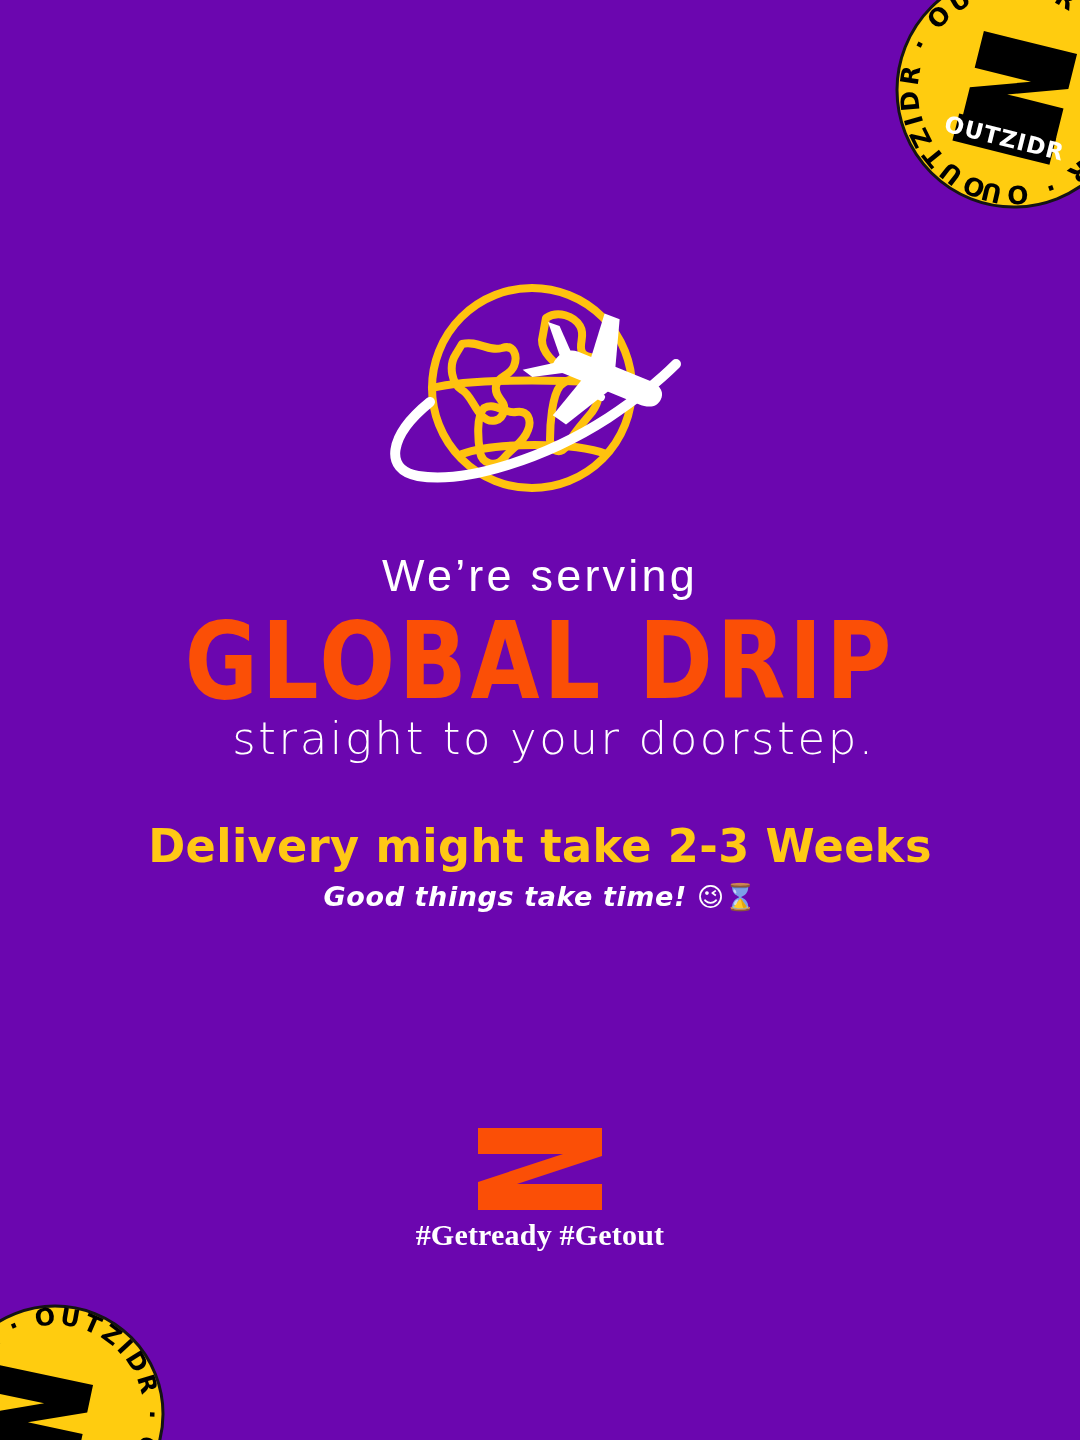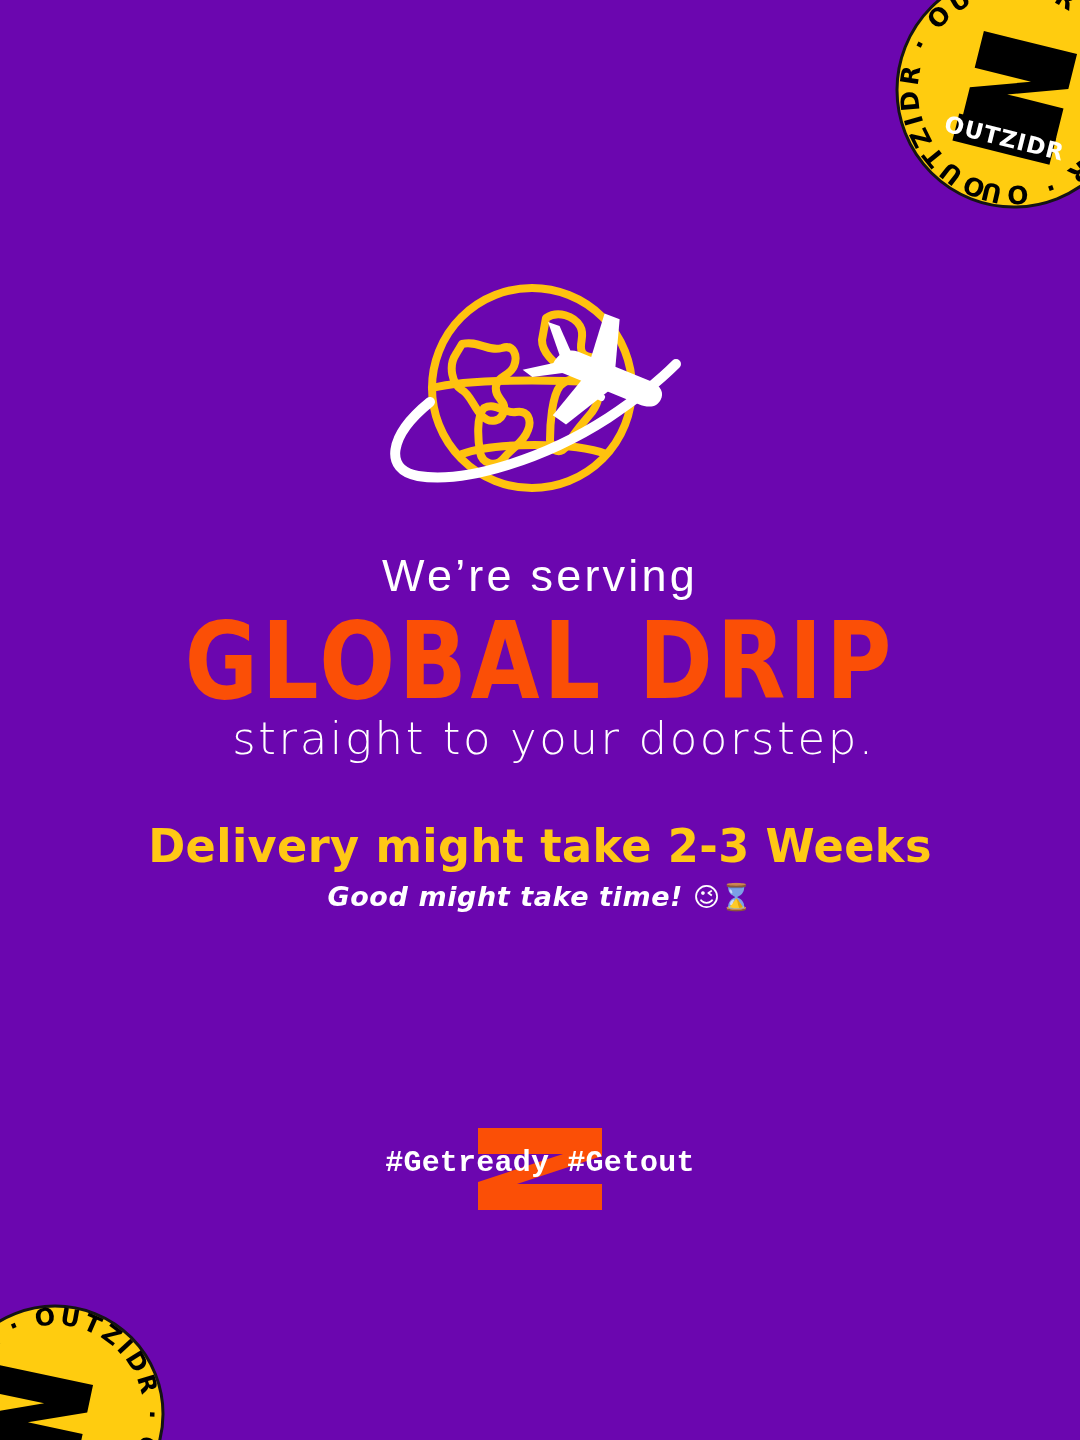--- a/index.html
+++ b/index.html
@@ -104,22 +104,22 @@
   
   #footer-logo {
     position:absolute;
     left:50%;
     top:1126px;
     transform:translateX(-50%);
     width:130px; height:86px;
   }
 
   #line-hashtags {
-    top:1146px;
-    font-family:Liberation Mono, monospace;
+    top:1218px;
+    font-family:Liberation Serif, serif;
     font-weight:700;
     font-size:30px;
     letter-spacing:0.2px;
     color:#FFFFFF;
   }
 </style>
 </head>
 <body>
 
 <div class="poster">
@@ -194,21 +194,21 @@
 
   <div class="text-block" id="line-serving">We’re serving</div>
 
   <div class="text-block" id="line-global-drip">GLOBAL DRIP</div>
 
   <div class="text-block" id="line-doorstep">straight to your doorstep.</div>
 
   <div class="text-block" id="line-delivery">Delivery might take 2-3 Weeks</div>
 
   <div class="text-block" id="line-goodthings">
-    <span>Good might take time!</span>
+    <span>Good things take time!</span>
     <span class="emoji">😉⌛</span>
   </div>
 
   <div id="footer-logo">
     <svg viewBox="0 0 130 86" width="130" height="86" aria-hidden="true">
       <polygon points="3,2 127,2 127,30 42,58 127,58 127,84 3,84 3,56 88,28 3,28" fill="#FB4F06"></polygon>
     </svg>
   </div>
 
   <div class="text-block" id="line-hashtags">#Getready #Getout</div>

